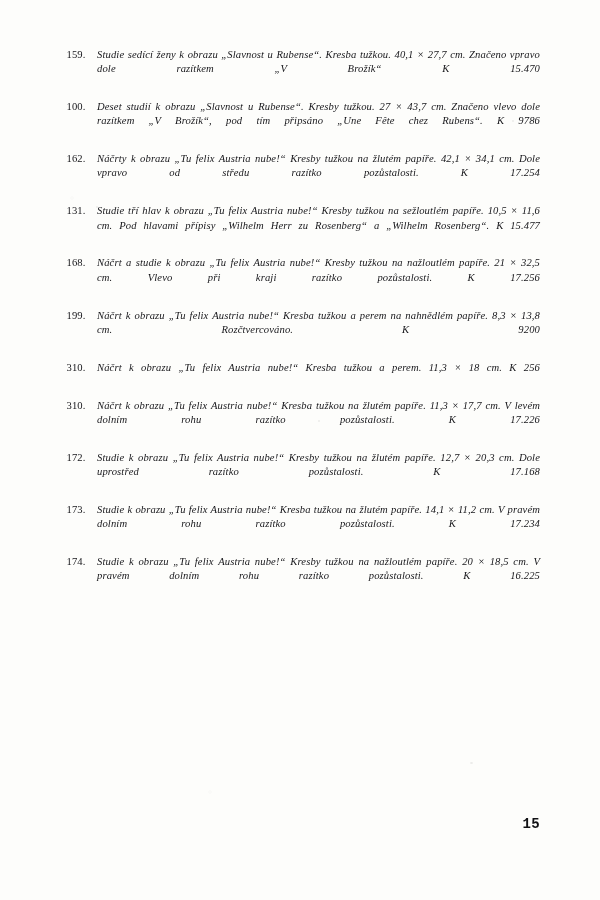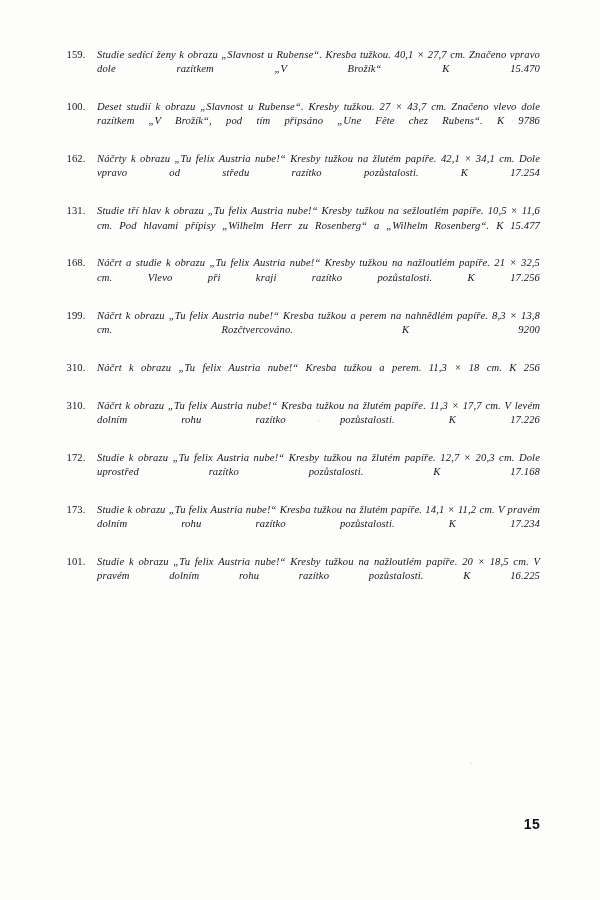--- a/index.html
+++ b/index.html
@@ -61,21 +61,21 @@
     display: inline-block;
     width: 100%;
   }
   .page-number {
     position: absolute;
     right: 60px;
     bottom: 68px;
     font-size: 14px;
     font-weight: bold;
     color: #111114;
-    font-family: Liberation Sans, sans-serif;
+    font-family: Liberation Mono, monospace;
     letter-spacing: 0.3px;
     text-align: right;
   }
   .speck {
     position: absolute;
     background: rgba(0,0,0,0.07);
     border-radius: 50%;
   }
 </style>
 </head>
@@ -123,19 +123,19 @@
       </div>
       <div class="entry">
         <div class="entry-num">172.</div>
         <div class="entry-text">Studie k obrazu „Tu felix Austria nube!“ Kresby tužkou na žlutém papíře. 12,7 × 20,3 cm. Dole uprostřed razítko pozůstalosti. K 17.168</div>
       </div>
       <div class="entry">
         <div class="entry-num">173.</div>
         <div class="entry-text">Studie k obrazu „Tu felix Austria nube!“ Kresba tužkou na žlutém papíře. 14,1 × 11,2 cm. V pravém dolním rohu razítko pozůstalosti. K 17.234</div>
       </div>
       <div class="entry">
-        <div class="entry-num">101.</div>
+        <div class="entry-num">174.</div>
         <div class="entry-text">Studie k obrazu „Tu felix Austria nube!“ Kresby tužkou na nažloutlém papíře. 20 × 18,5 cm. V pravém dolním rohu razítko pozůstalosti. K 16.225</div>
       </div>
     </div>
 
   <div class="page-number">15</div>
 </div>
 
 </body></html>

